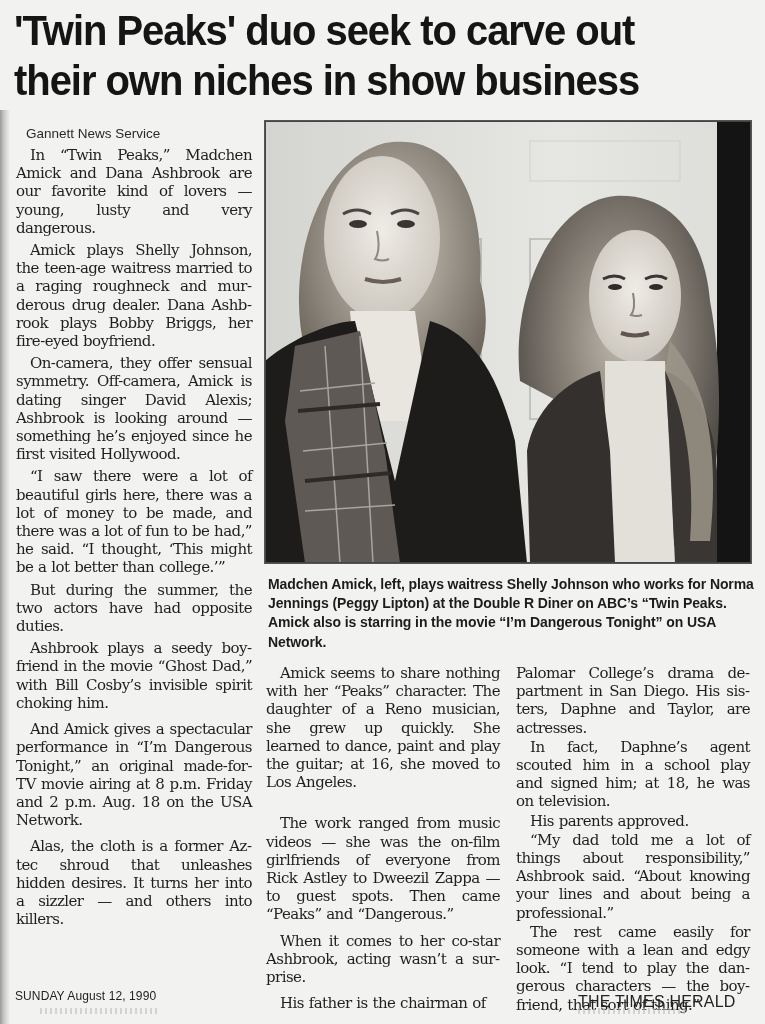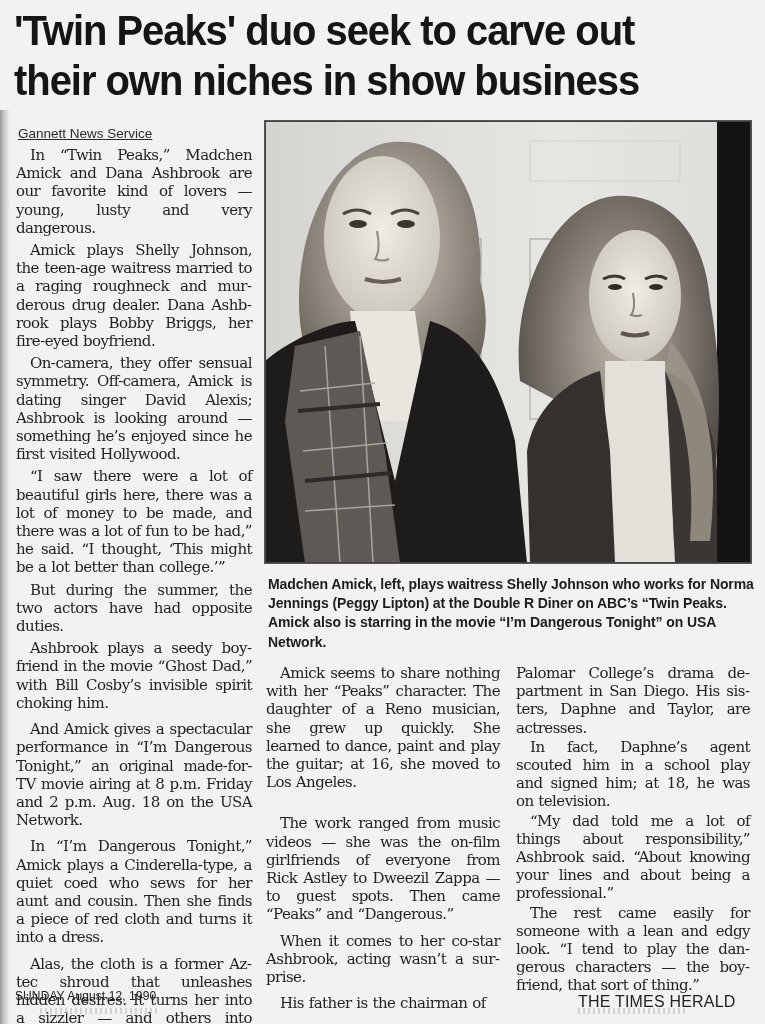--- a/index.html
+++ b/index.html
@@ -23,23 +23,23 @@
     font-weight: bold;
     font-size: 42.5px;
     line-height: 50px;
     letter-spacing: -1.1px;
     color: #151515;
     margin: 0;
     transform: scaleX(0.94);
     transform-origin: left top;
   }
   .byline {
-    position: absolute; left: 18px; top: 126px;
-    font-family: "Liberation Sans", sans-serif;
-    font-size: 13.5px; color: #2a2a2a; text-decoration: underline;
+    position: absolute; left: 26px; top: 126px;
+    font-family: "Liberation Sans", sans-serif;
+    font-size: 13.5px; color: #2a2a2a;
   }
   .body-text {
     font-family: "DejaVu Serif", serif;
     font-size: 15px;
     line-height: 18.2px;
     color: #1f1f1f;
     text-align: justify;
     letter-spacing: -0.55px;
     word-spacing: 0.5px;
   }
@@ -93,21 +93,20 @@
   <div class="byline">Gannett News Service</div>
 
   <div class="col1 body-text">
     <p>In “Twin Peaks,” Madchen Amick and Dana Ashbrook are our favorite kind of lovers — young, lusty and very dangerous.</p>
     <p>Amick plays Shelly Johnson, the teen-age waitress married to a raging roughneck and mur­derous drug dealer. Dana Ashb­rook plays Bobby Briggs, her fire-eyed boyfriend.</p>
     <p>On-camera, they offer sensual symmetry. Off-camera, Amick is dating singer David Alexis; Ashbrook is looking around — something he’s enjoyed since he first visited Hollywood.</p>
     <p>“I saw there were a lot of beautiful girls here, there was a lot of money to be made, and there was a lot of fun to be had,” he said. “I thought, ‘This might be a lot better than college.’”</p>
     <p>But during the summer, the two actors have had opposite duties.</p>
     <p>Ashbrook plays a seedy boy­friend in the movie “Ghost Dad,” with Bill Cosby’s invisible spirit choking him.</p>
     <p style="margin-top:8px">And Amick gives a spectacular performance in “I’m Dangerous Tonight,” an original made-for-TV movie airing at 8 p.m. Fri­day and 2 p.m. Aug. 18 on the USA Network.</p>
-    <p style="margin-top:8px">In “I’m Dangerous Tonight,” Amick plays a Cinderella-type, a quiet coed who sews for her aunt and cousin. Then she finds a piece of red cloth and turns it into a dress.</p>
     <p style="margin-top:8px">Alas, the cloth is a former Az­tec shroud that unleashes hidden desires. It turns her into a sizzler — and others into killers.</p>
   </div>
 
   <div class="photo">
     <svg width="486" height="442" viewBox="0 0 486 442">
       <defs>
         <linearGradient id="bg" x1="0" y1="0" x2="1" y2="0">
           <stop offset="0" stop-color="#d4d4d0"></stop>
           <stop offset="0.6" stop-color="#e6e6e2"></stop>
           <stop offset="1" stop-color="#dcdcd8"></stop>
@@ -187,20 +186,21 @@
   <div class="col2 body-text">
     <p>Amick seems to share nothing with her “Peaks” character. The daughter of a Reno musician, she grew up quickly. She learned to dance, paint and play the guitar; at 16, she moved to Los Angeles.</p>
     <p style="margin-top:23px">The work ranged from music videos — she was the on-film girlfriends of everyone from Rick Astley to Dweezil Zappa — to guest spots. Then came “Peaks” and “Dangerous.”</p>
     <p style="margin-top:8px">When it comes to her co-star Ashbrook, acting wasn’t a sur­prise.</p>
     <p style="margin-top:8px">His father is the chairman of</p>
   </div>
 
   <div class="col3 body-text">
     <p style="text-indent:0">Palomar College’s drama de­partment in San Diego. His sis­ters, Daphne and Taylor, are actresses.</p>
     <p>In fact, Daphne’s agent scouted him in a school play and signed him; at 18, he was on television.</p>
+    <p>His parents approved.</p>
     <p>“My dad told me a lot of things about responsibility,” Ashbrook said. “About knowing your lines and about being a professional.”</p>
     <p>The rest came easily for someone with a lean and edgy look. “I tend to play the dan­gerous characters — the boy­friend, that sort of thing.”</p>
   </div>
 
   <div class="footer-date">SUNDAY August 12, 1990</div>
   <div class="footer-paper">THE TIMES HERALD</div>
   <div class="footer-noise" style="left:40px;width:120px"></div>
   <div class="footer-noise" style="left:578px;width:110px"></div>
 </div>
 

